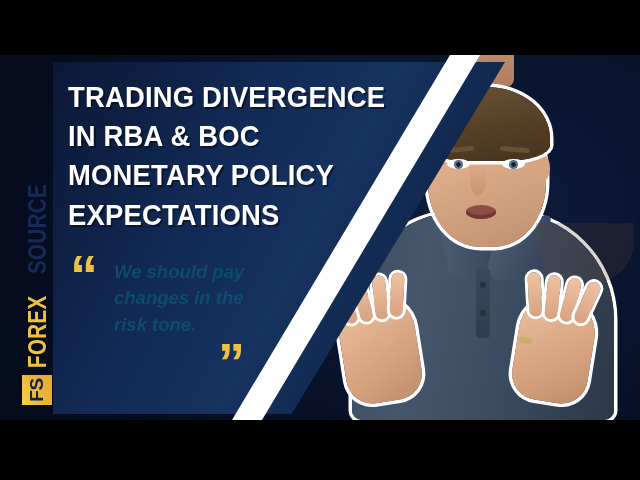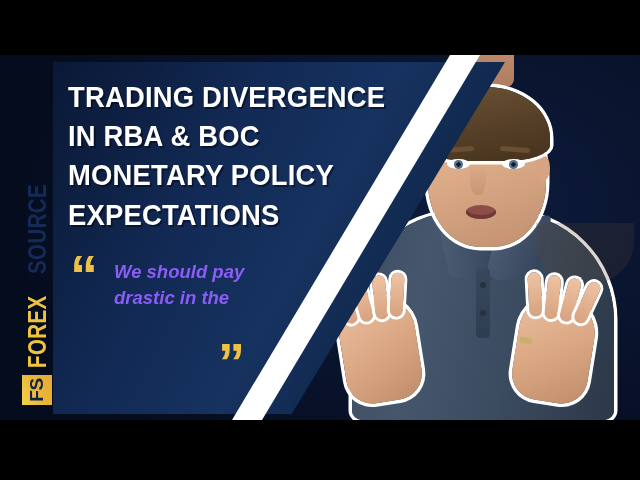--- a/index.html
+++ b/index.html
@@ -141,21 +141,21 @@
     line-height: 0.72;
     color: #eec043;
   }
   .quote-text {
     margin: 4px 0 0 44px;
     font-family: "Liberation Sans", sans-serif;
     font-style: italic;
     font-weight: 700;
     font-size: 18.5px;
     line-height: 1.42;
-    color: #8b5cf6;
+    color: #0c4a6e;
     width: 200px;
   }
   .quote-text .ln { display: block; white-space: nowrap; }
   .quote-close {
     position: absolute;
     left: 148px;
     top: 88px;
     font-family: "Liberation Sans", sans-serif;
     font-weight: 700;
     font-size: 54px;
@@ -398,21 +398,22 @@
       <span class="ln">TRADING DIVERGENCE</span>
       <span class="ln">IN RBA &amp; BOC</span>
       <span class="ln">MONETARY POLICY</span>
       <span class="ln">EXPECTATIONS</span>
     </div>
 
     <div class="quote">
       <span class="quote-open">“</span>
       <div class="quote-text">
         <span class="ln">We should pay</span>
-        <span class="ln">drastic in the</span>
+        <span class="ln">changes in the</span>
+        <span class="ln">risk tone.</span>
       </div>
       <span class="quote-close">”</span>
     </div>
 
   </div>
 
   <div class="bar bar-top"></div>
   <div class="bar bar-bottom"></div>
 
 </div>

